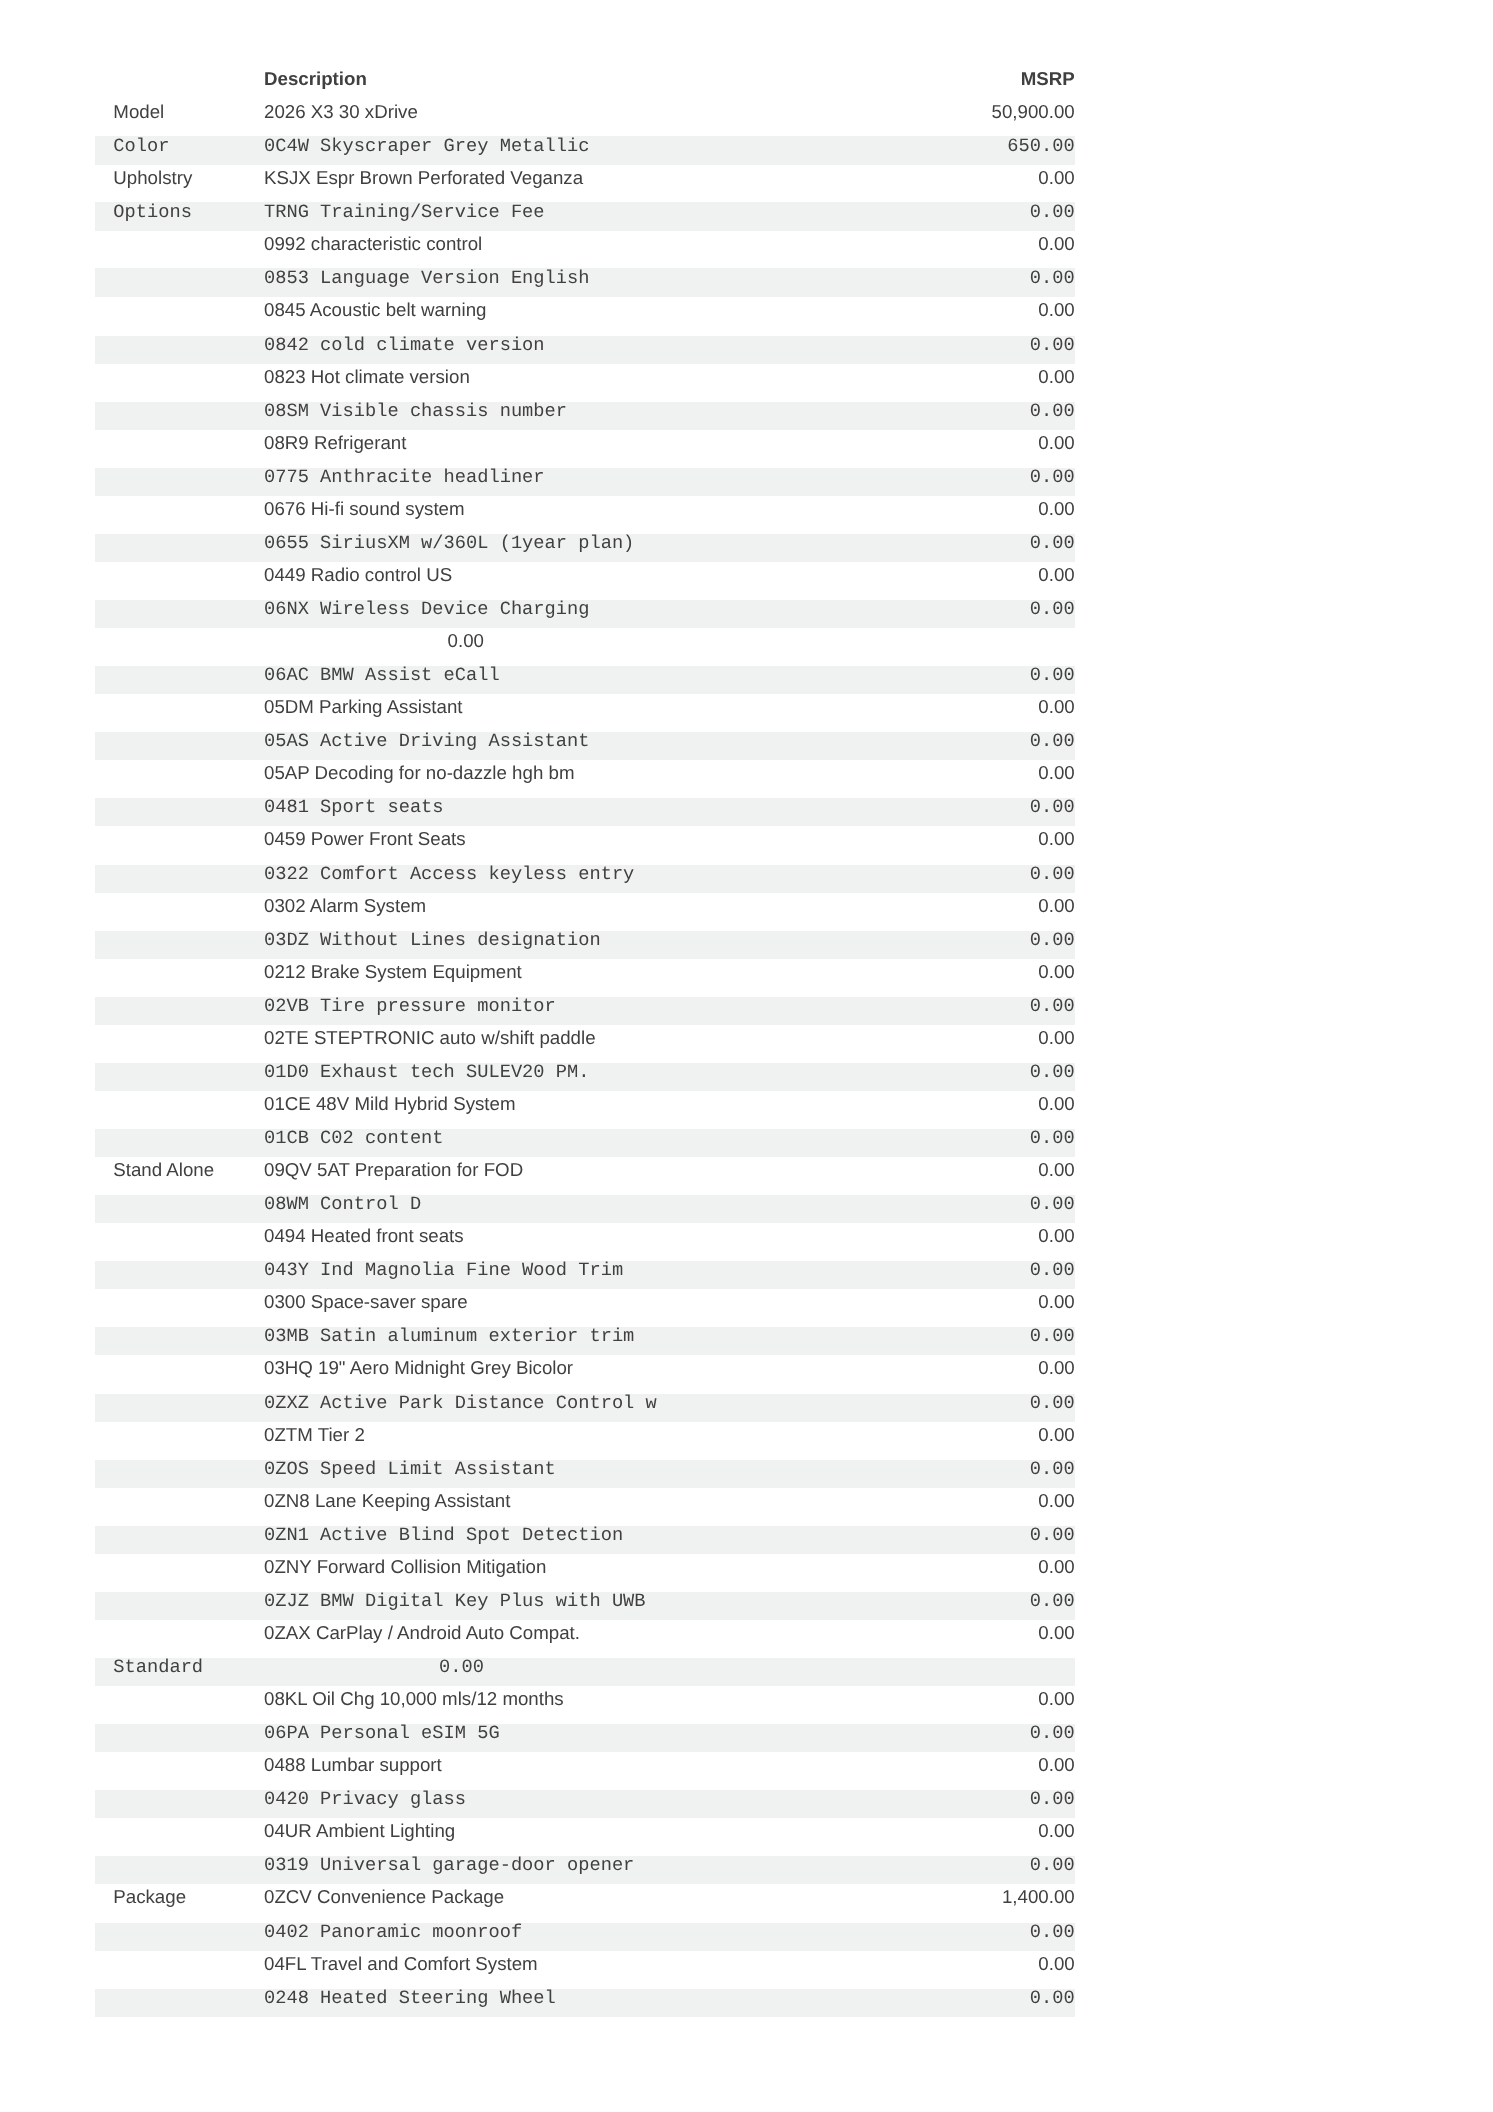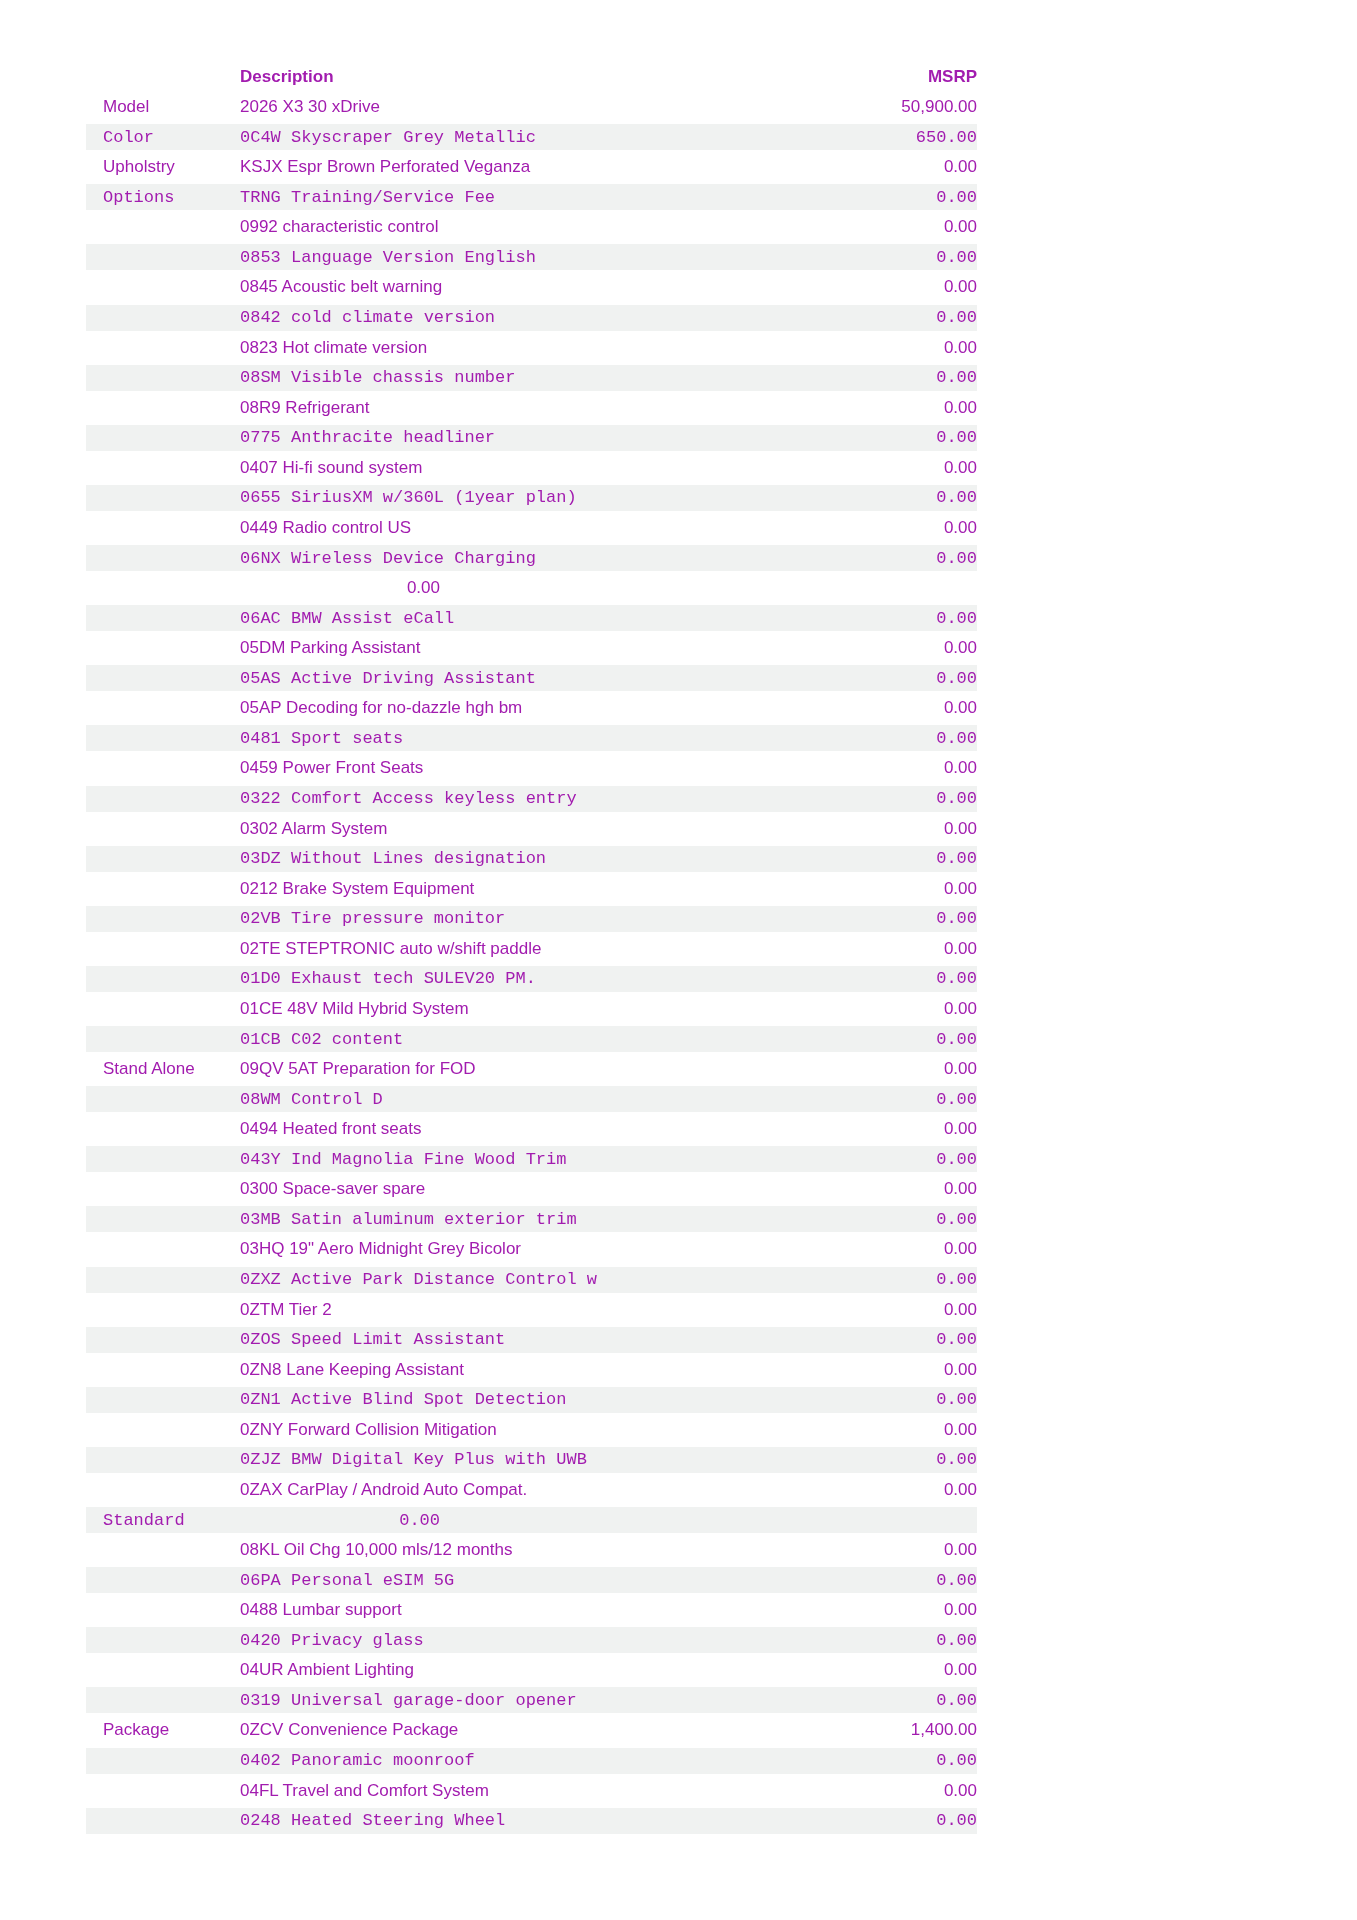--- a/index.html
+++ b/index.html
@@ -16,26 +16,25 @@
     overflow: hidden;
   }
   .sheet {
     position: absolute;
     left: 86px;
     top: 62px;
     width: 1181px;
   }
   .row {
     display: flex;
-    align-items: center;
     height: 30.07px;
     box-sizing: border-box;
     padding-right: 290px;
     font-size: 17px;
-    color: #a21caf;
+    color: #404040;
     white-space: nowrap;
   }
   .row.shaded {
     background: var(--shaded-row, #f0f2f1);
     background-clip: content-box;
     padding-top: 2px;
     padding-bottom: 2px;
     font-family: Liberation Mono, monospace;
   }
   .row.header-row {
@@ -133,21 +132,21 @@
   </div>
 
   <div class="row shaded">
     <div class="cell cat"></div>
     <div class="cell desc">0775 Anthracite headliner</div>
     <div class="cell msrp">0.00</div>
   </div>
 
   <div class="row">
     <div class="cell cat"></div>
-    <div class="cell desc">0407 Hi-fi sound system</div>
+    <div class="cell desc">0676 Hi-fi sound system</div>
     <div class="cell msrp">0.00</div>
   </div>
 
   <div class="row shaded">
     <div class="cell cat"></div>
     <div class="cell desc">0655 SiriusXM w/360L (1year plan)</div>
     <div class="cell msrp">0.00</div>
   </div>
 
   <div class="row">

